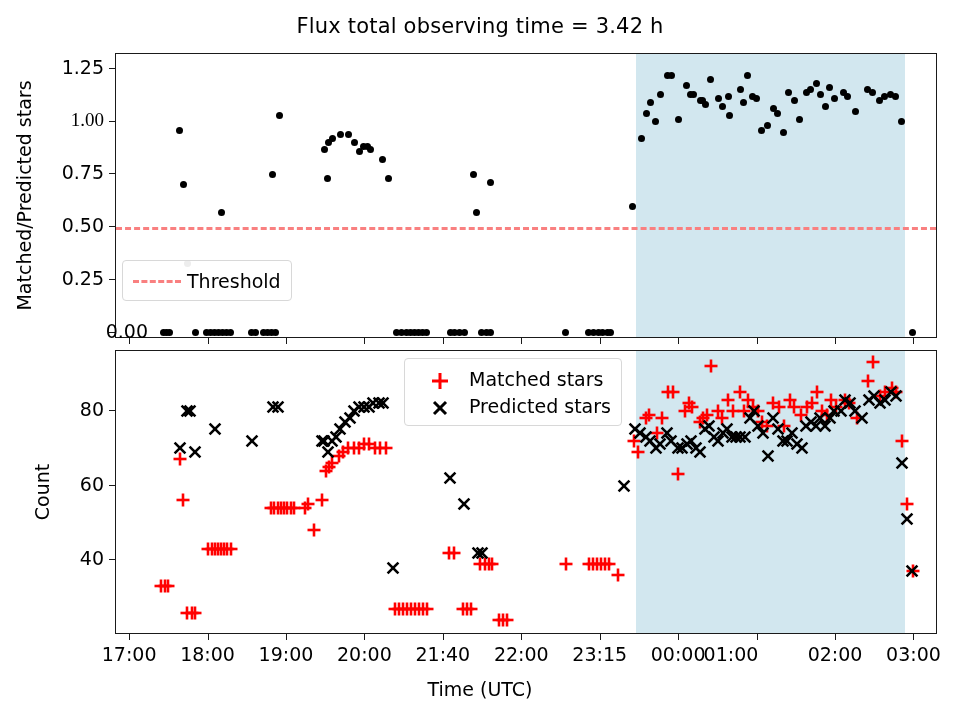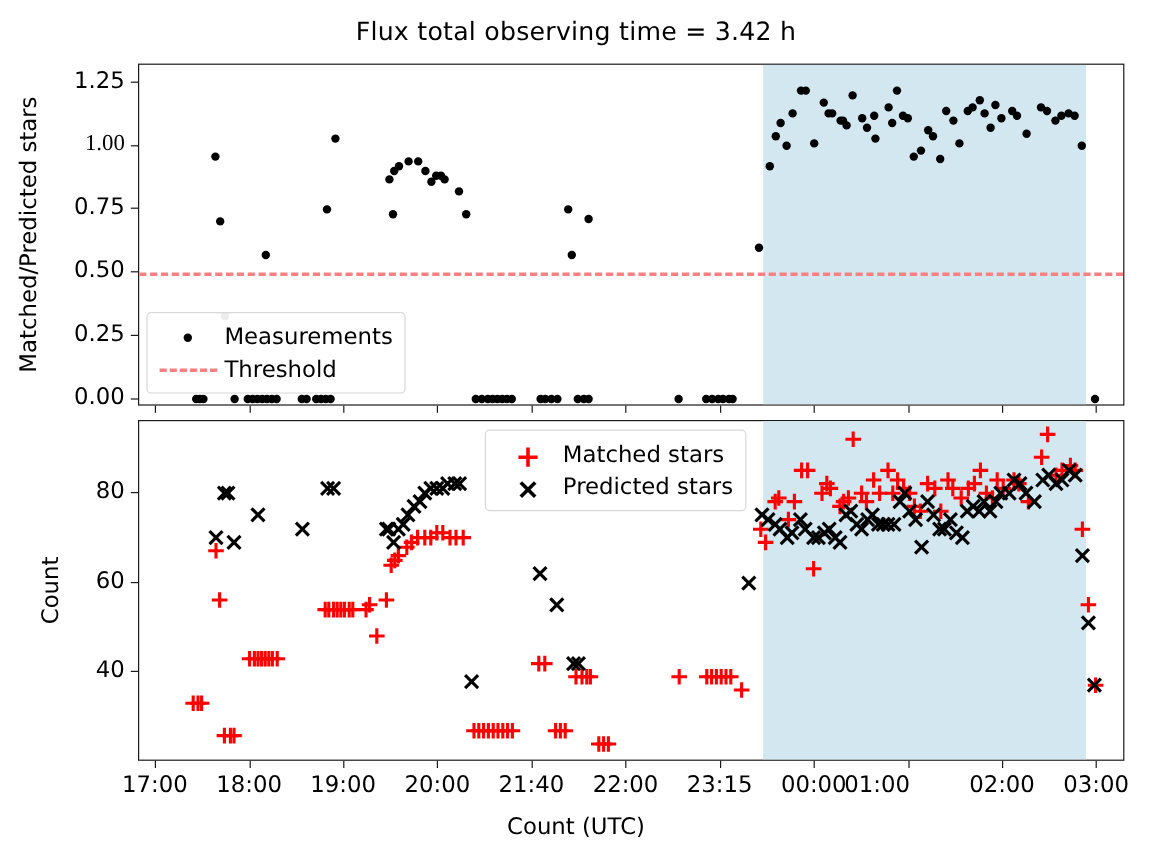--- a/index.html
+++ b/index.html
@@ -1551,21 +1551,21 @@
           <svg width="18" height="18" viewBox="0 0 18 18">
             <line x1="3.6" y1="3.6" x2="14.4" y2="14.4" stroke="#000000" stroke-width="2.6"></line>
             <line x1="14.4" y1="3.6" x2="3.6" y2="14.4" stroke="#000000" stroke-width="2.6"></line>
           </svg>
         </div>
       </div>
   </div>
 
   <div id="ticks-layer">
       <div class="tick-y" style="left: 109px; top: 331.667px;"></div>
-      <div class="ticklabel-y" style="right: 856px; top: 319.667px;">0.00</div>
+      <div class="ticklabel-y" style="right: 812px; top: 319.667px;">0.00</div>
       <div class="tick-y" style="left: 109px; top: 278.889px;"></div>
       <div class="ticklabel-y" style="right: 856px; top: 266.889px;">0.25</div>
       <div class="tick-y" style="left: 109px; top: 226.111px;"></div>
       <div class="ticklabel-y" style="right: 856px; top: 214.111px;">0.50</div>
       <div class="tick-y" style="left: 109px; top: 173.333px;"></div>
       <div class="ticklabel-y" style="right: 856px; top: 161.333px;">0.75</div>
       <div class="tick-y" style="left: 109px; top: 120.556px;"></div>
       <div class="ticklabel-y" style="right: 856px; top: 108.556px; font-family: Liberation Serif, serif;">1.00</div>
       <div class="tick-y" style="left: 109px; top: 67.7778px;"></div>
       <div class="ticklabel-y" style="right: 856px; top: 55.7778px;">1.25</div>
@@ -1605,29 +1605,23 @@
       <div class="tick-x" style="left: 835.034px; top: 338px;"></div>
       <div class="tick-x" style="left: 835.034px; top: 634px;"></div>
       <div class="ticklabel-x" style="left: 790.034px; width: 90px; top: 643px;">02:00</div>
       <div class="tick-x" style="left: 913.469px; top: 338px;"></div>
       <div class="tick-x" style="left: 913.469px; top: 634px;"></div>
       <div class="ticklabel-x" style="left: 868.469px; width: 90px; top: 643px;">03:00</div>
     </div>
 
   <div class="axis-label" id="ylabel-top" style="transform: translate(24px, 195.5px) rotate(-90deg) translate(-50%, -50%);">Matched/Predicted stars</div>
   <div class="axis-label" id="ylabel-bottom" style="transform: translate(42px, 492px) rotate(-90deg) translate(-50%, -50%);">Count</div>
-  <div class="axis-label" id="xlabel">Count (UTC)</div>
+  <div class="axis-label" id="xlabel">Time (UTC)</div>
 
   <div class="legend" id="legend-top">
-    <div class="legend-row">
-      <span class="legend-key">
-          <span class="kdot"></span>
-        </span>
-      <span class="legend-text">Measurements</span>
-    </div>
     <div class="legend-row">
       <span class="legend-key">
           <span class="kdash"></span>
         </span>
       <span class="legend-text">Threshold</span>
     </div>
   </div>
 
   <div class="legend" id="legend-bottom">
     <div class="legend-row">

